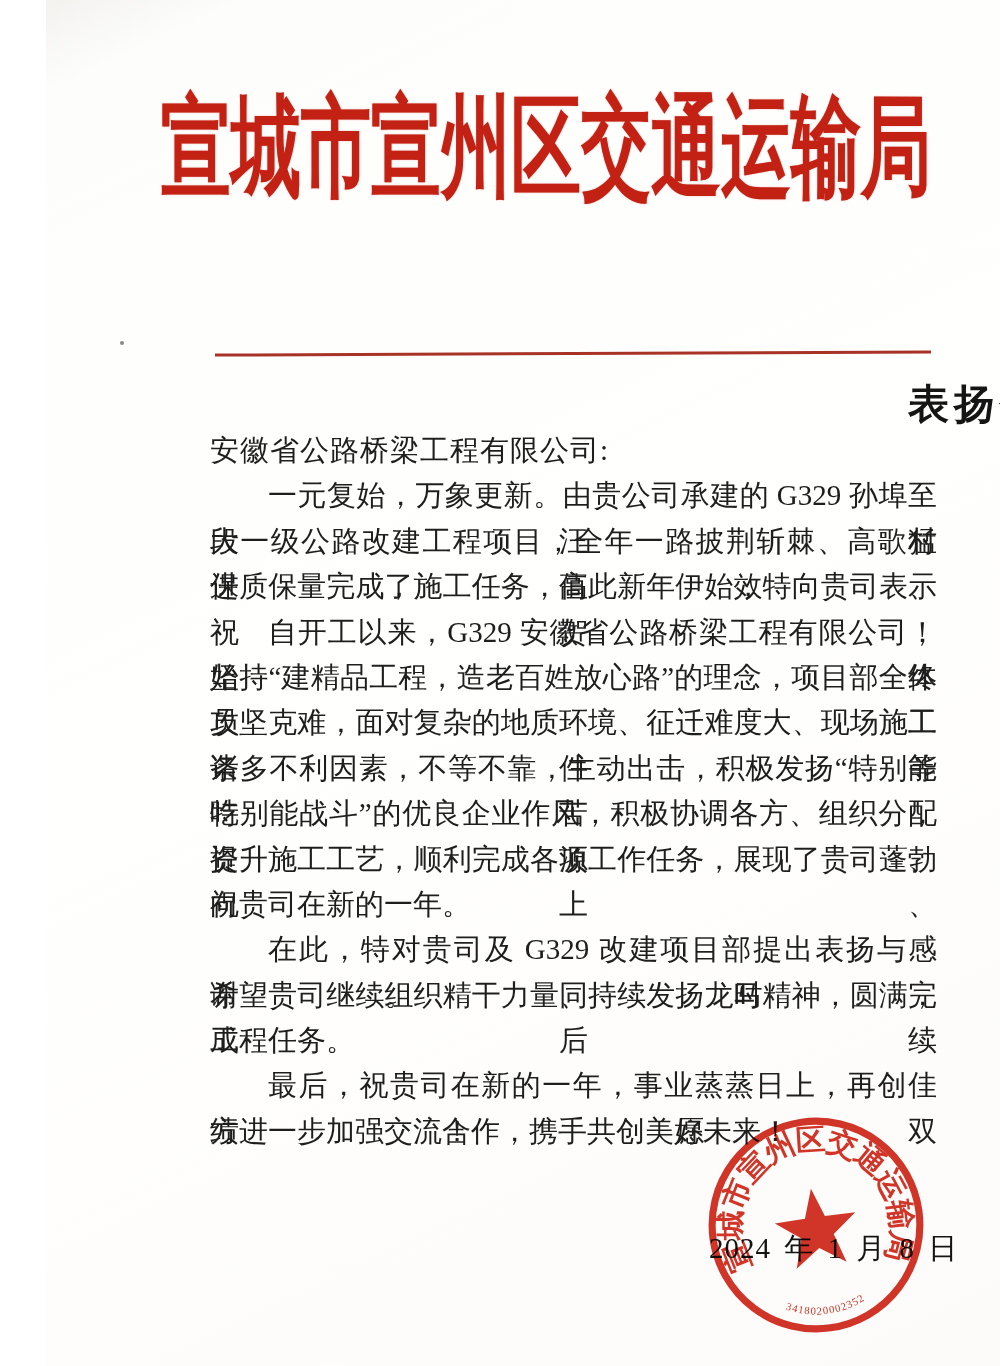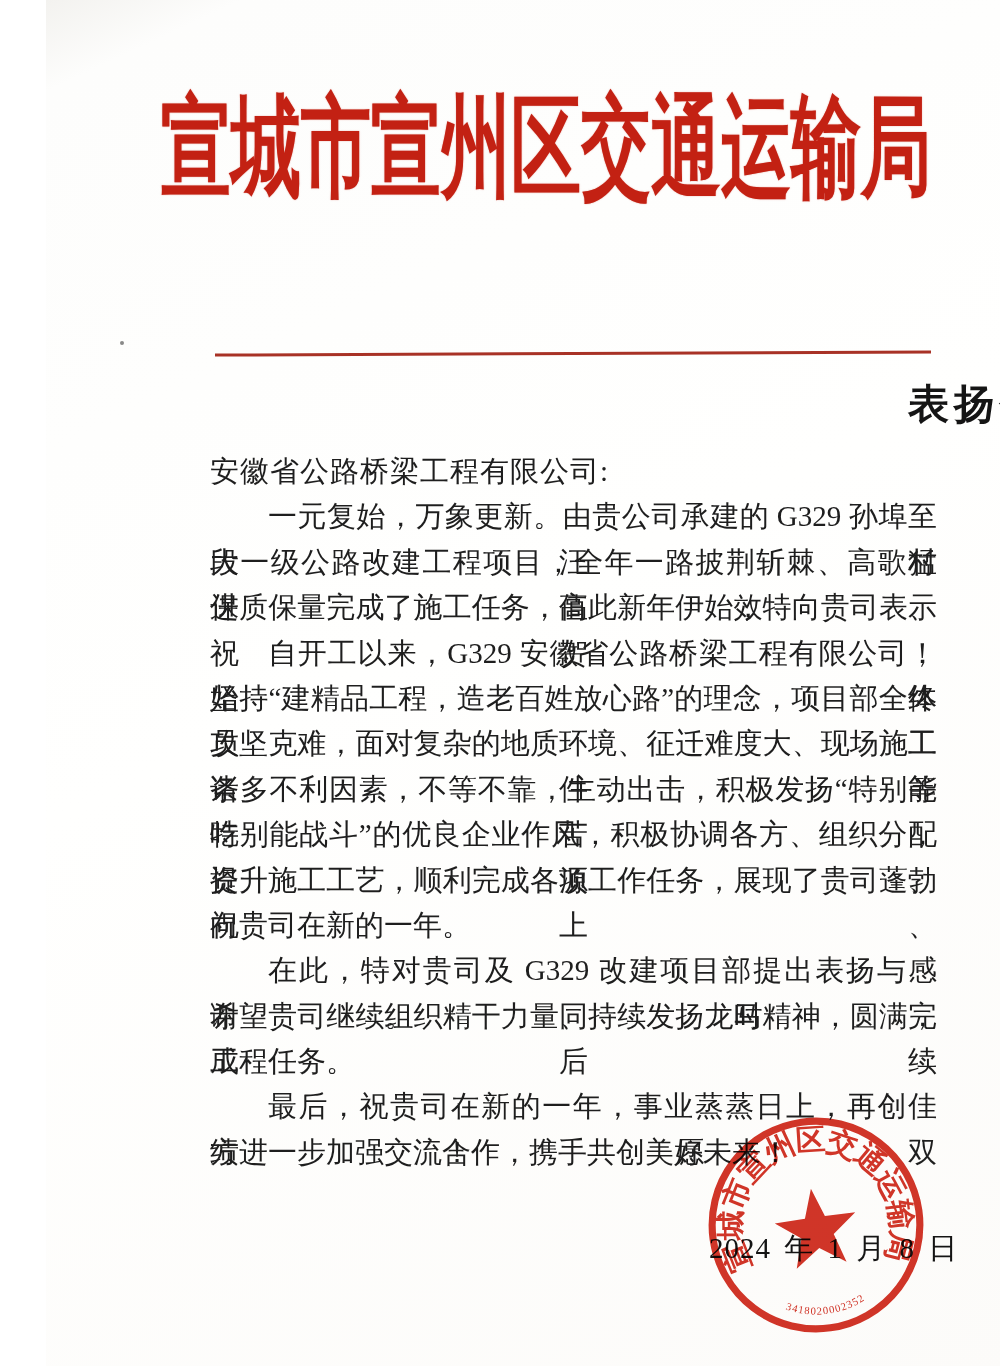--- a/index.html
+++ b/index.html
@@ -27,21 +27,21 @@
     background:#a83226;
     transform:rotate(-0.25deg);
   }
   .letter-title{
     position:absolute;top:382px;left:0;right:0;
     text-align:right;
     font-size:41px;line-height:44px;font-weight:bold;
     letter-spacing:5px;color:#151515;
   }
   .body-text{
-    position:absolute;left:164px;top:449px;width:727px;
+    position:absolute;left:164px;top:428px;width:727px;
     font-size:29px;color:#1e1e1e;
   }
   .line{
     height:45.4px;line-height:45.4px;
     text-align:left;
     white-space:normal;
     overflow:visible;
   }
   .fill{text-align:justify;text-align-last:justify;}
   .indent{text-indent:58px;font-family:Liberation Serif, serif;}

